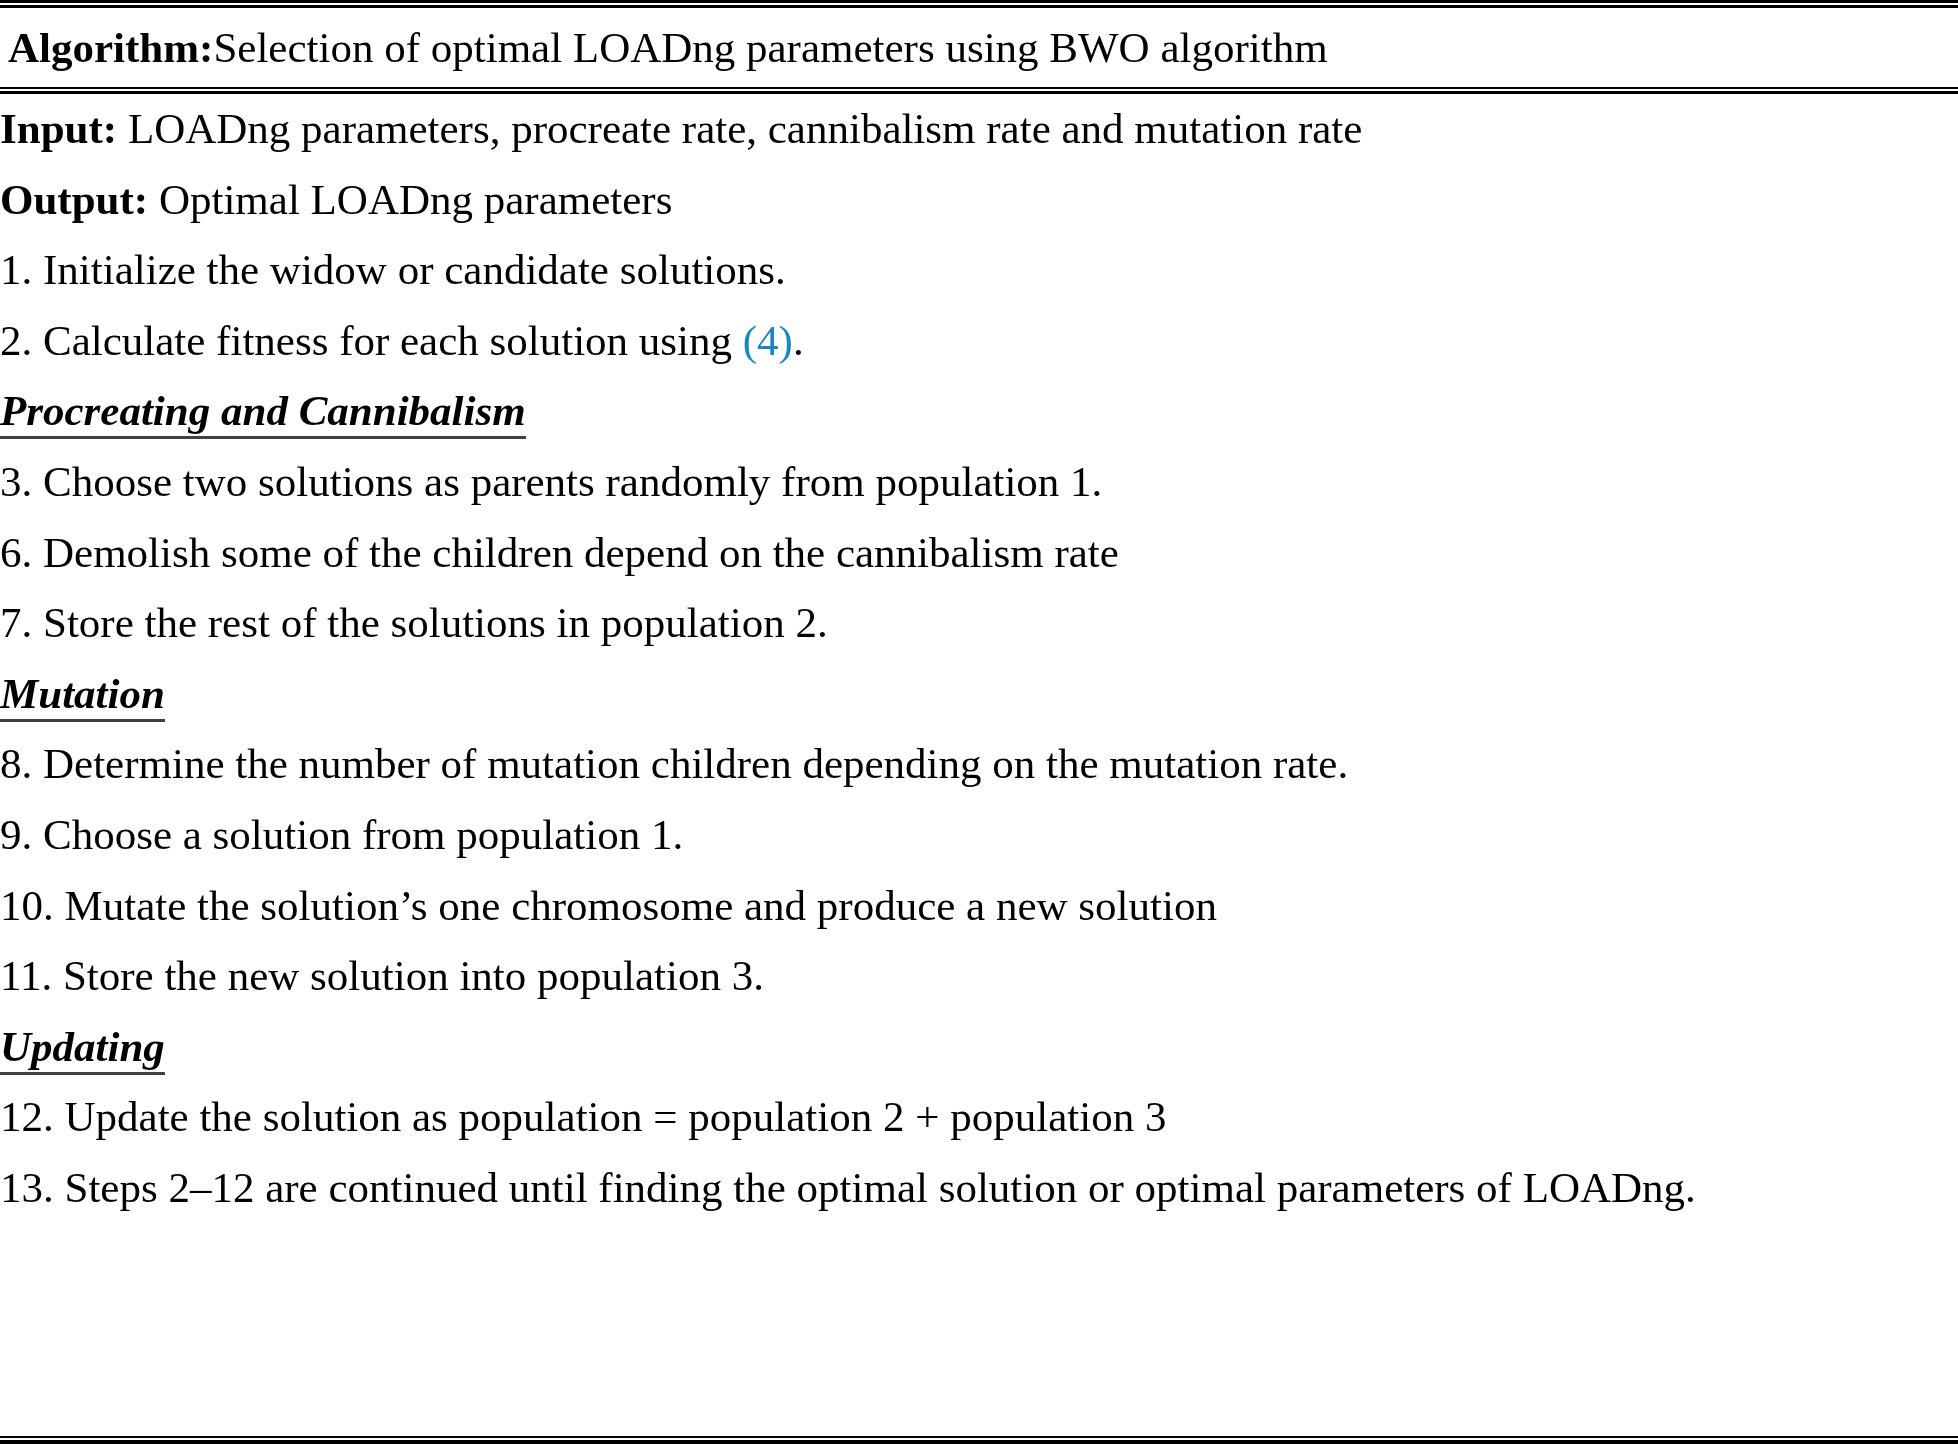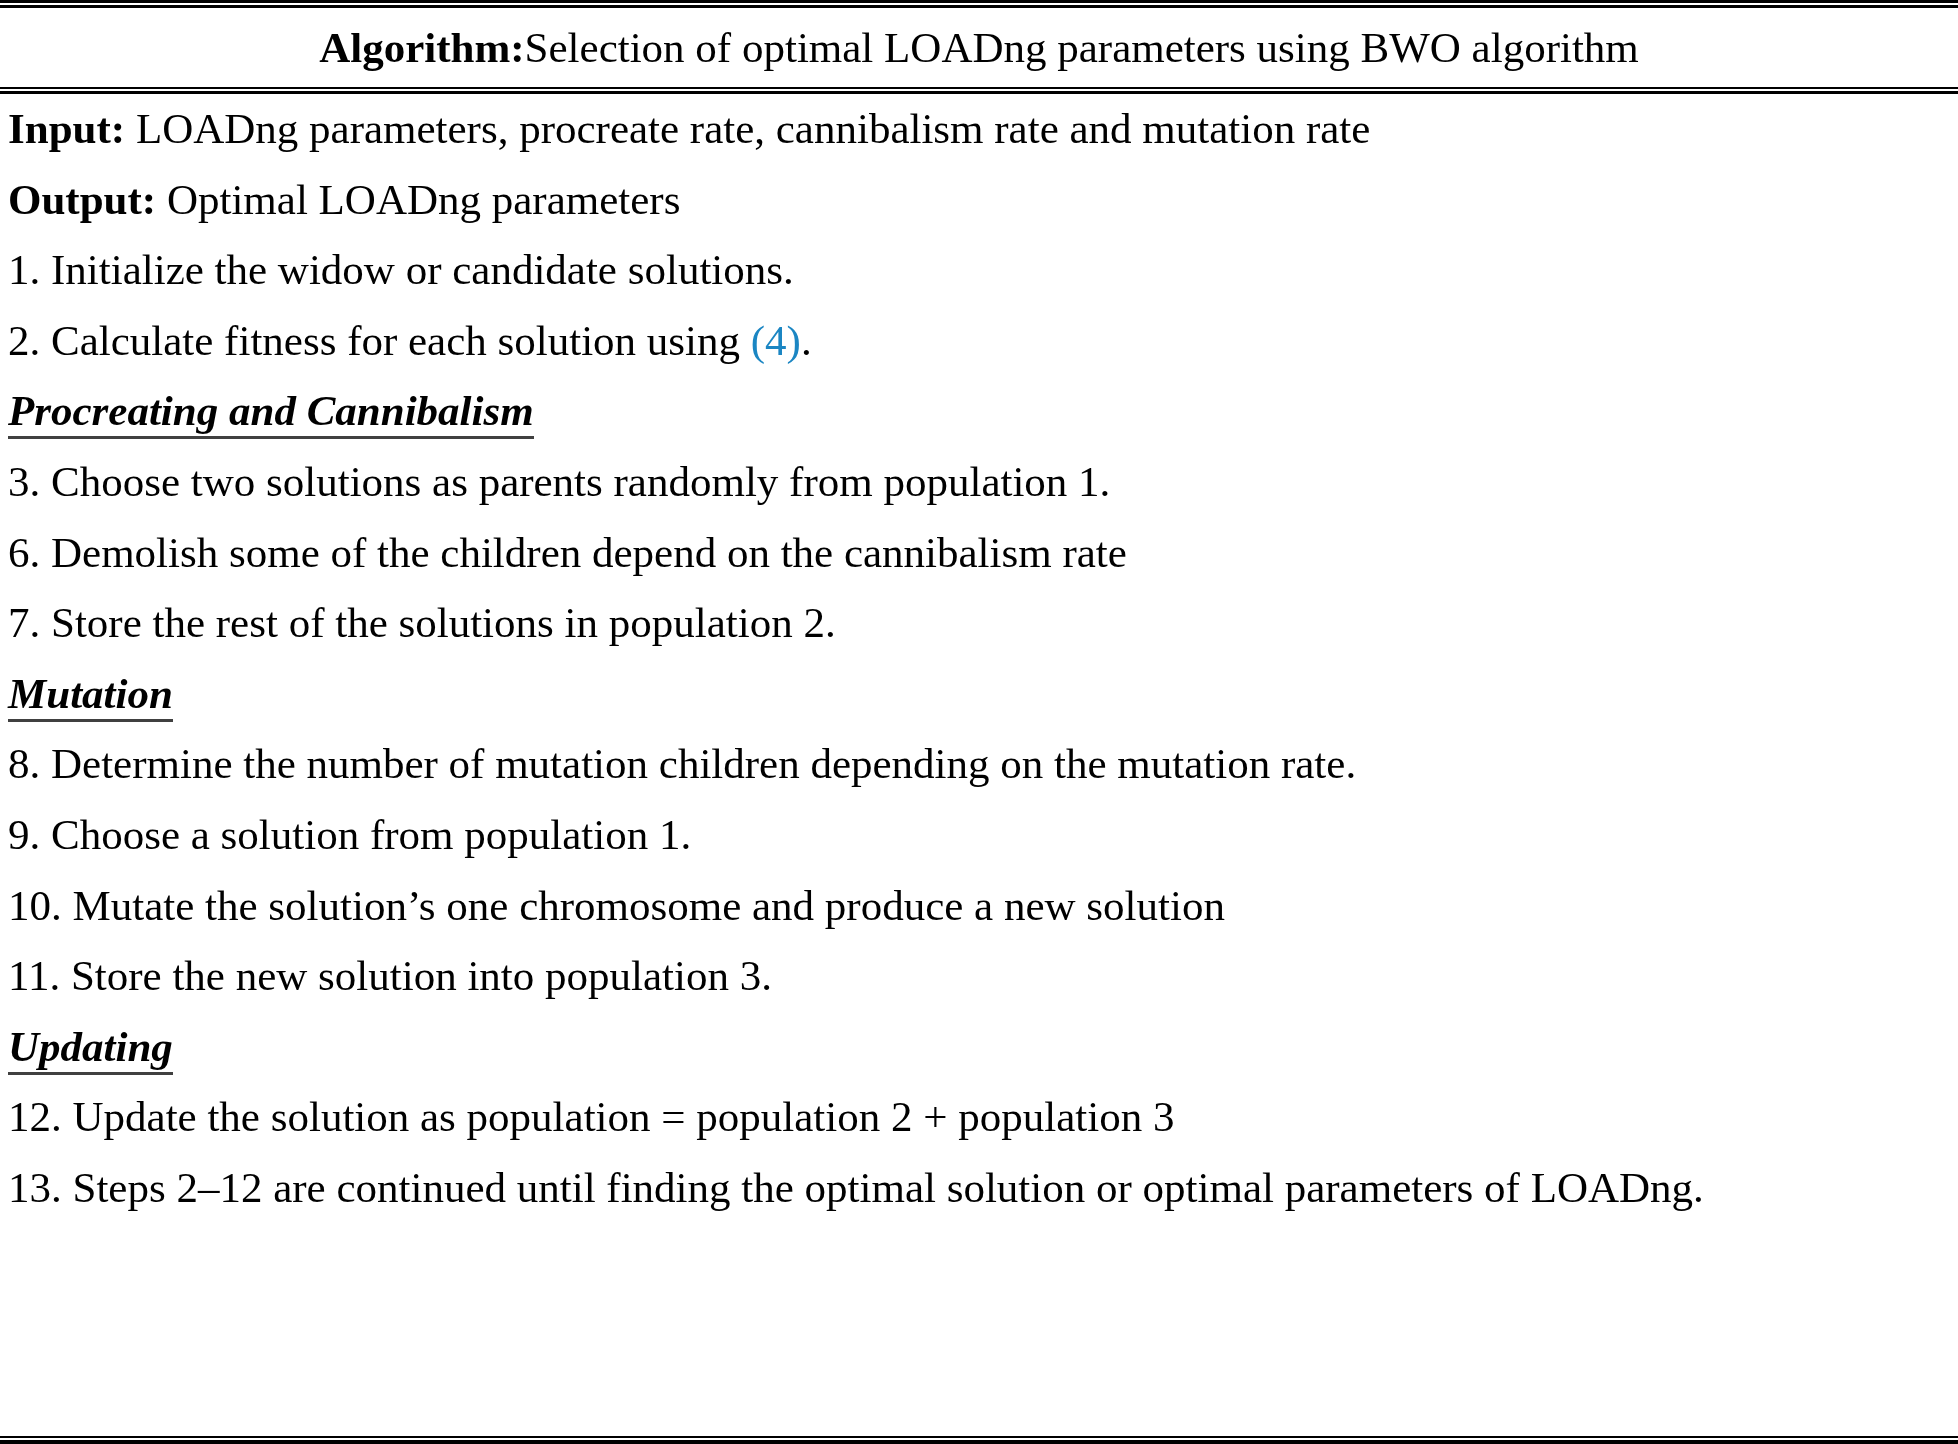--- a/index.html
+++ b/index.html
@@ -43,24 +43,23 @@
     border-bottom: 4px solid #000;
     margin-top: auto;
   }
   .title-row {
     height: 79px;
     display: flex;
     align-items: center;
     padding: 0 8px;
     white-space: nowrap;
     flex: 0 0 auto;
-    justify-content: center;
   }
   .content {
-    padding: 0 8px;
+    padding: 0 0;
     flex: 0 0 auto;
     border-radius: 24px;
   }
   .line {
     line-height: 70.6px;
     white-space: nowrap;
   }
   .label {
     font-weight: bold;
   }

